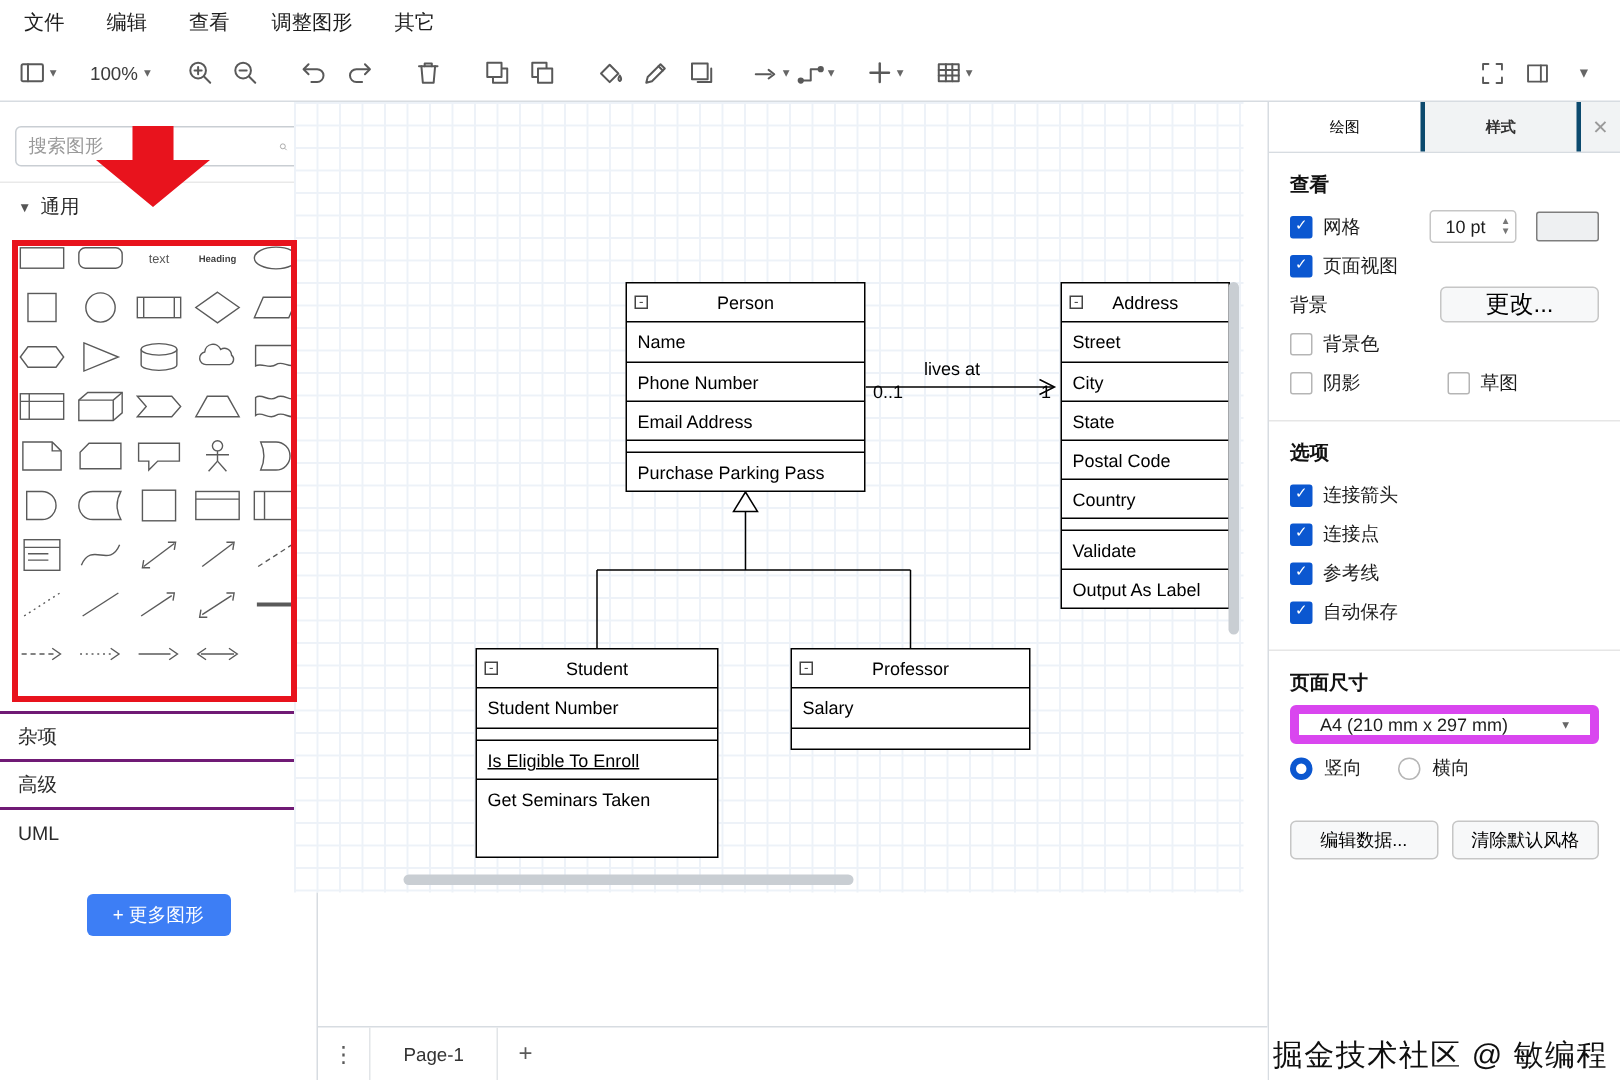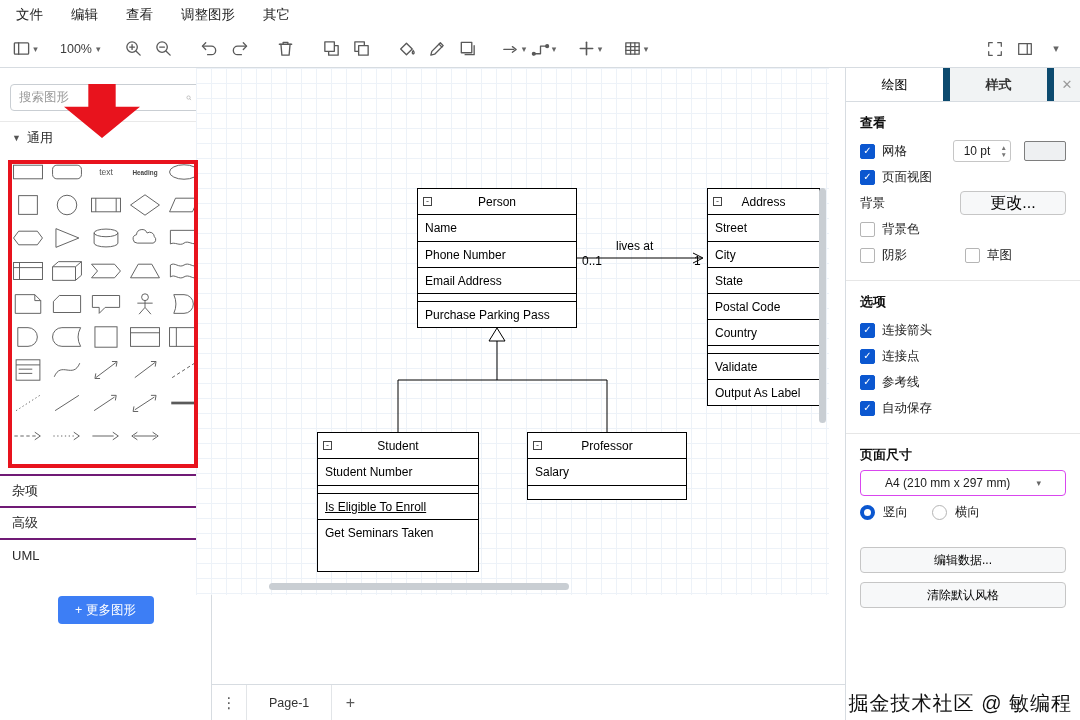--- a/index.html
+++ b/index.html
@@ -52,40 +52,40 @@
   .uml-divider{height:8px;border-top:1px solid #000}
   .uml-divider + .uml-row{border-top:1px solid #000}
   .uml-row.u{text-decoration:underline}
   .canvas-label{position:absolute;font-size:12px;color:#000;white-space:nowrap}
   .scroll-v{position:absolute;right:3px;top:120px;width:7px;height:235px;background:#c9ced3;border-radius:4px}
   .scroll-h{position:absolute;left:73px;bottom:5px;height:7px;width:300px;background:#c9ced3;border-radius:4px}
 
   
   .rpanel{position:absolute;right:0;top:68px;bottom:0;width:235px;border-left:1px solid #d7dce1;background:#fff;font-size:12.5px}
   .rtabs{height:34px;display:flex;align-items:stretch;background:#f1f3f4;border-bottom:1px solid #d7dce1}
-  .rtab{flex:1;display:flex;align-items:center;justify-content:center;font-size:13px;color:#333;cursor:pointer;border-right:7px solid #0c4a6e}
+  .rtab{flex:1;display:flex;align-items:center;justify-content:center;font-size:10px;color:#333;cursor:pointer;border-right:3px solid #0c4a6e}
   .rtab.active{background:#fff;color:#000}
   .rtab.inactive{background:#f1f3f4;font-weight:bold}
   .rclose{width:26px;display:flex;align-items:center;justify-content:center;color:#9a9a9a;cursor:pointer;font-size:13px}
   .rsec{padding:12px 14px;border-bottom:1px solid #e6e6e6}
   .rh{font-weight:bold;font-size:13px;margin-bottom:6px;color:#111}
   .crow{display:flex;align-items:center;gap:7px;min-height:26px}
   .cb{display:inline-flex;width:15px;height:15px;border:1px solid #b5b5b5;border-radius:2px;background:#fff;align-items:center;justify-content:center;flex:none;cursor:pointer}
   .cb.on{background:#0b57d0;border-color:#0b57d0}
   .cb.on::after{content:"✓";color:#fff;font-size:10px;font-weight:bold;line-height:1}
   .radio{width:15px;height:15px;border-radius:50%;border:1px solid #b5b5b5;background:#fff;flex:none;cursor:pointer}
   .radio.on{border:4.5px solid #0b57d0}
   .spin{margin-left:auto;width:58px;height:22px;border:1px solid #c6c6c6;border-radius:3px;display:flex;align-items:center;justify-content:center;padding:0 14px 0 4px;position:relative;font-size:12px;background:#fff}
   .spin .arrows{position:absolute;right:3px;top:3px;display:flex;flex-direction:column;gap:0;font-size:6.5px;color:#777;line-height:1.1}
   .swatch{width:42px;height:20px;border:1px solid #7e7e7e;background:#eef0f2;border-radius:2px;margin-left:6px;cursor:pointer;flex:none}
   .sbtn{margin-left:auto;width:106px;height:24px;border:1px solid #c6c6c6;border-radius:4px;background:#f7f8f9;font-size:16px;font-family:inherit;cursor:pointer}
-  .selbox{height:26px;border:1px solid #d946ef;border-radius:4px;display:flex;align-items:center;justify-content:space-between;padding:0 24px;background:#fff;margin:6px 0 8px 0;font-size:12px;cursor:pointer}
+  .selbox{height:26px;border:6px solid #d946ef;border-radius:4px;display:flex;align-items:center;justify-content:space-between;padding:0 14px;background:#fff;margin:6px 0 8px 0;font-size:12px;cursor:pointer}
   .radio-row{display:flex;align-items:center;gap:8px;margin-top:2px}
   .radio-row .lab2{margin-right:16px}
-  .btnarea{padding:14px 14px;display:flex;flex-direction:column;gap:9px}
+  .btnarea{padding:14px 14px;display:flex;gap:9px}
   .gbtn{width:100%;height:26px;border:1px solid #c6c6c6;border-radius:4px;background:#f7f8f9;font-size:12px;font-family:inherit;cursor:pointer}
 
   
   .footer{position:absolute;left:212px;right:235px;bottom:0;height:36px;border-top:1px solid #d7dce1;background:#fff;display:flex;align-items:stretch}
   .dots{width:34px;display:flex;align-items:center;justify-content:center;color:#5a5a5a;font-size:15px;cursor:pointer}
   .page-tab{display:flex;align-items:center;padding:0 22px;border-left:1px solid #e2e5e8;border-right:1px solid #e2e5e8;font-size:12.5px;color:#333;cursor:pointer}
   .add-page{width:36px;display:flex;align-items:center;justify-content:center;color:#5a5a5a;font-size:16px;cursor:pointer}
 
   .watermark{position:absolute;right:8px;bottom:3px;font-size:20px;font-weight:normal;color:#101010;z-index:40;letter-spacing:1px}
 </style>

